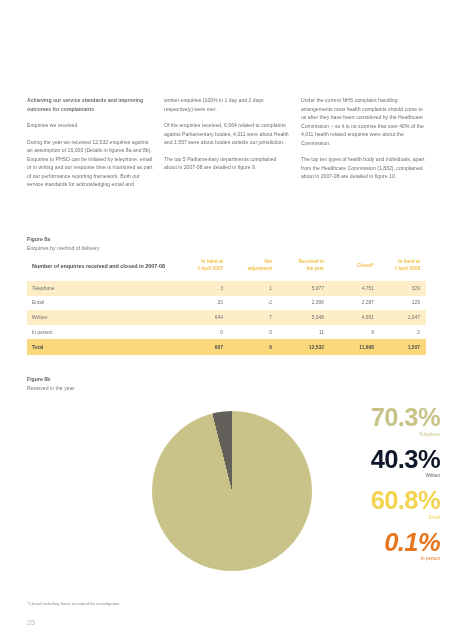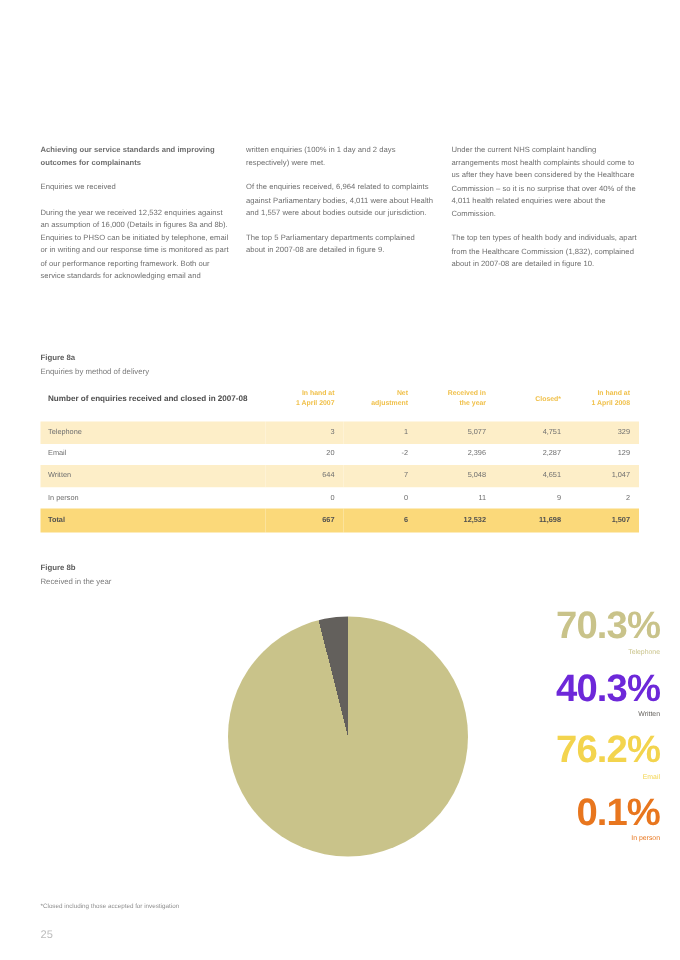--- a/index.html
+++ b/index.html
@@ -302,29 +302,29 @@
   <div class="pie-wrap">
     <div class="pie" id="pie" style="background: conic-gradient(rgb(201, 195, 138) 200deg, rgb(201, 195, 138) 345.8deg, rgb(99, 96, 92) 345.8deg, rgb(99, 96, 92) 490.88deg, rgb(243, 212, 78) 490.88deg, rgb(243, 212, 78) 559.64deg, rgb(232, 118, 30) 559.64deg, rgb(232, 118, 30) 560deg, rgb(201, 195, 138) 560deg, rgb(201, 195, 138) 560deg);"></div>
   </div>
 
   <div class="legend">
     <div class="legend-item">
       <span class="legend-value" id="lv0" style="color: rgb(201, 195, 138);">70.3%</span>
       <span class="legend-label" id="ll0" style="color: rgb(201, 195, 138);">Telephone</span>
     </div>
     <div class="legend-item">
-      <span class="legend-value" id="lv1" style="color: #6d28d9;">40.3%</span>
+      <span class="legend-value" id="lv1" style="color: #0f172a;">40.3%</span>
       <span class="legend-label" id="ll1" style="color: rgb(99, 96, 92);">Written</span>
     </div>
     <div class="legend-item">
-      <span class="legend-value" id="lv2" style="color: rgb(243, 212, 78);">76.2%</span>
+      <span class="legend-value" id="lv2" style="color: rgb(243, 212, 78);">60.8%</span>
       <span class="legend-label" id="ll2" style="color: rgb(243, 212, 78);">Email</span>
     </div>
     <div class="legend-item">
-      <span class="legend-value" id="lv3" style="color: rgb(232, 118, 30);">0.1%</span>
+      <span class="legend-value" id="lv3" style="color: rgb(232, 118, 30); font-style: italic;">0.1%</span>
       <span class="legend-label" id="ll3" style="color: rgb(232, 118, 30);">In person</span>
     </div>
   </div>
 
   <div class="footnote">*Closed including those accepted for investigation</div>
   <div class="page-number">25</div>
 
 </div>
 
 </body></html>

